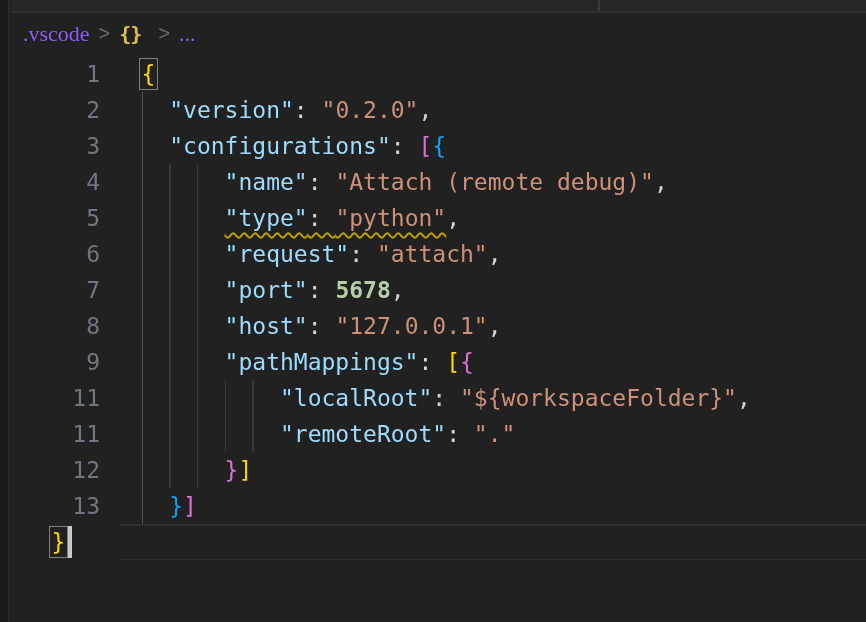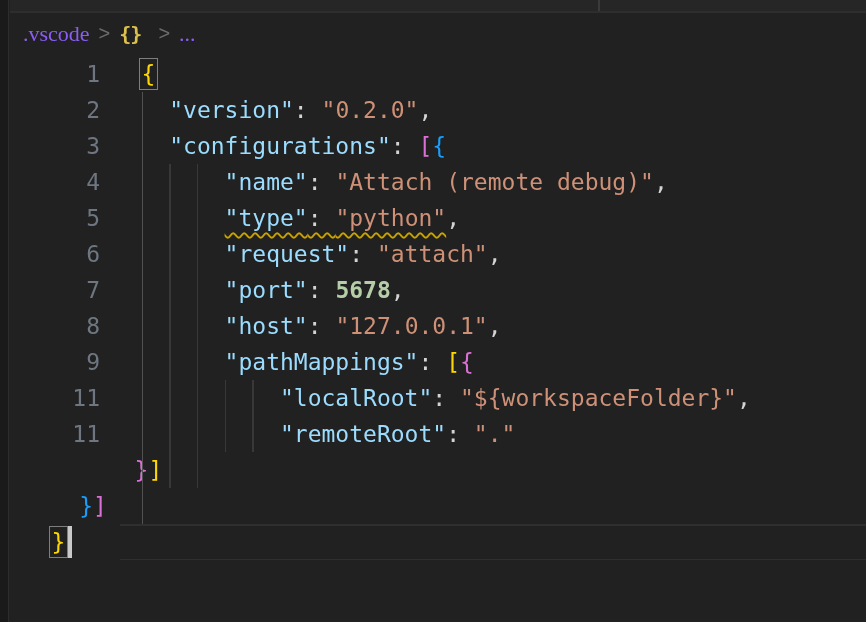--- a/index.html
+++ b/index.html
@@ -111,23 +111,25 @@
         </div>
         <div class="row">
           <div class="gutter">11</div>
           <div class="content"><span style="color: rgb(212, 212, 212);">          </span><span style="color: rgb(156, 220, 254);">"localRoot"</span><span style="color: rgb(212, 212, 212);">: </span><span style="color: rgb(206, 145, 120);">"${workspaceFolder}"</span><span style="color: rgb(212, 212, 212);">,</span></div>
         </div>
         <div class="row">
           <div class="gutter">11</div>
           <div class="content"><span style="color: rgb(212, 212, 212);">          </span><span style="color: rgb(156, 220, 254);">"remoteRoot"</span><span style="color: rgb(212, 212, 212);">: </span><span style="color: rgb(206, 145, 120);">"."</span></div>
         </div>
         <div class="row">
+          <div class="gutter">12</div>
           <div class="content"><span style="color: rgb(212, 212, 212);">      </span><span style="color: rgb(218, 112, 214);">}</span><span style="color: rgb(255, 215, 0);">]</span></div>
         </div>
         <div class="row">
+          <div class="gutter">13</div>
           <div class="content"><span style="color: rgb(212, 212, 212);">  </span><span style="color: rgb(23, 159, 255);">}</span><span style="color: rgb(218, 112, 214);">]</span></div>
         </div>
         <div class="row">
           <div class="content"><span class="boxed" style="color: rgb(255, 215, 0);">}</span><span class="cursor"></span></div>
         </div>
       </div>
   </div>
 
 </div>
 

